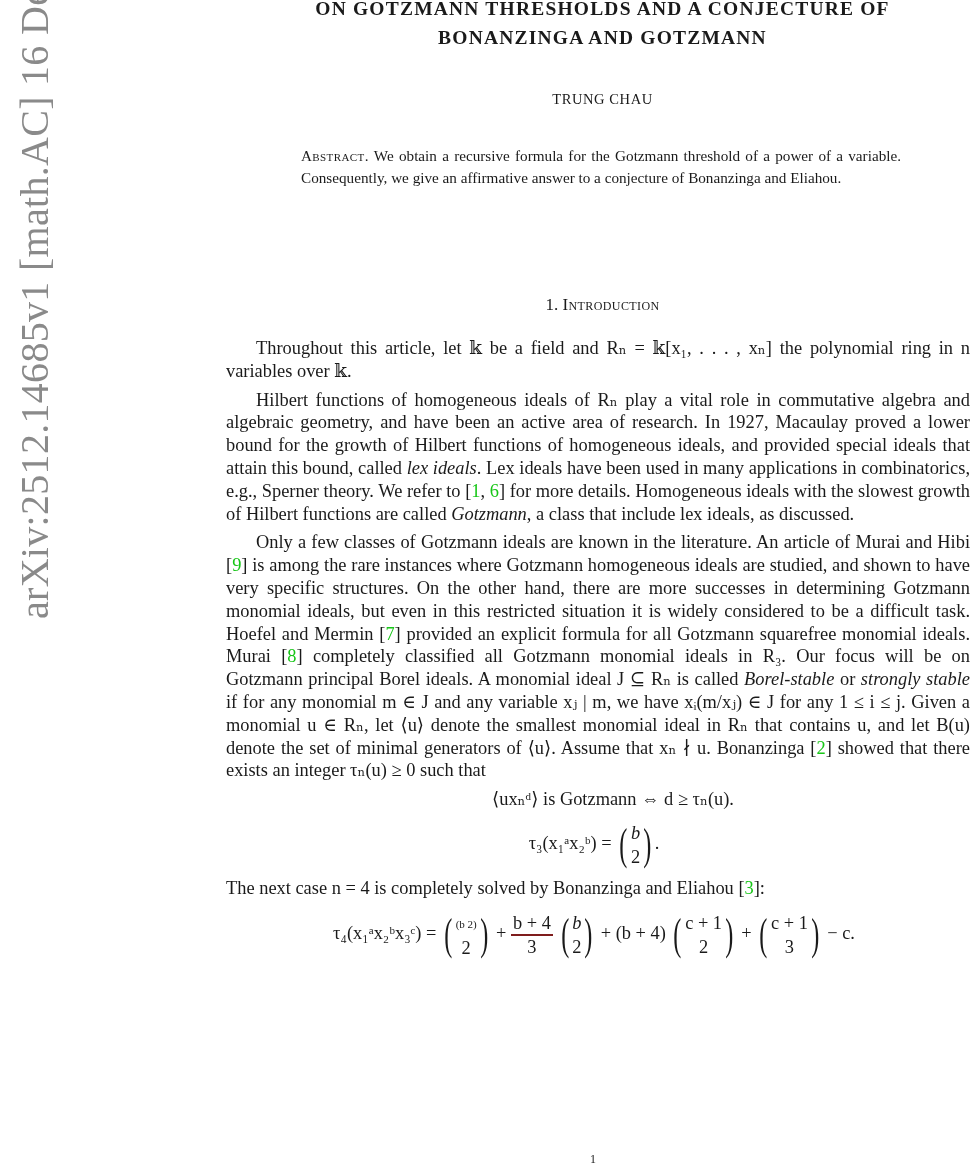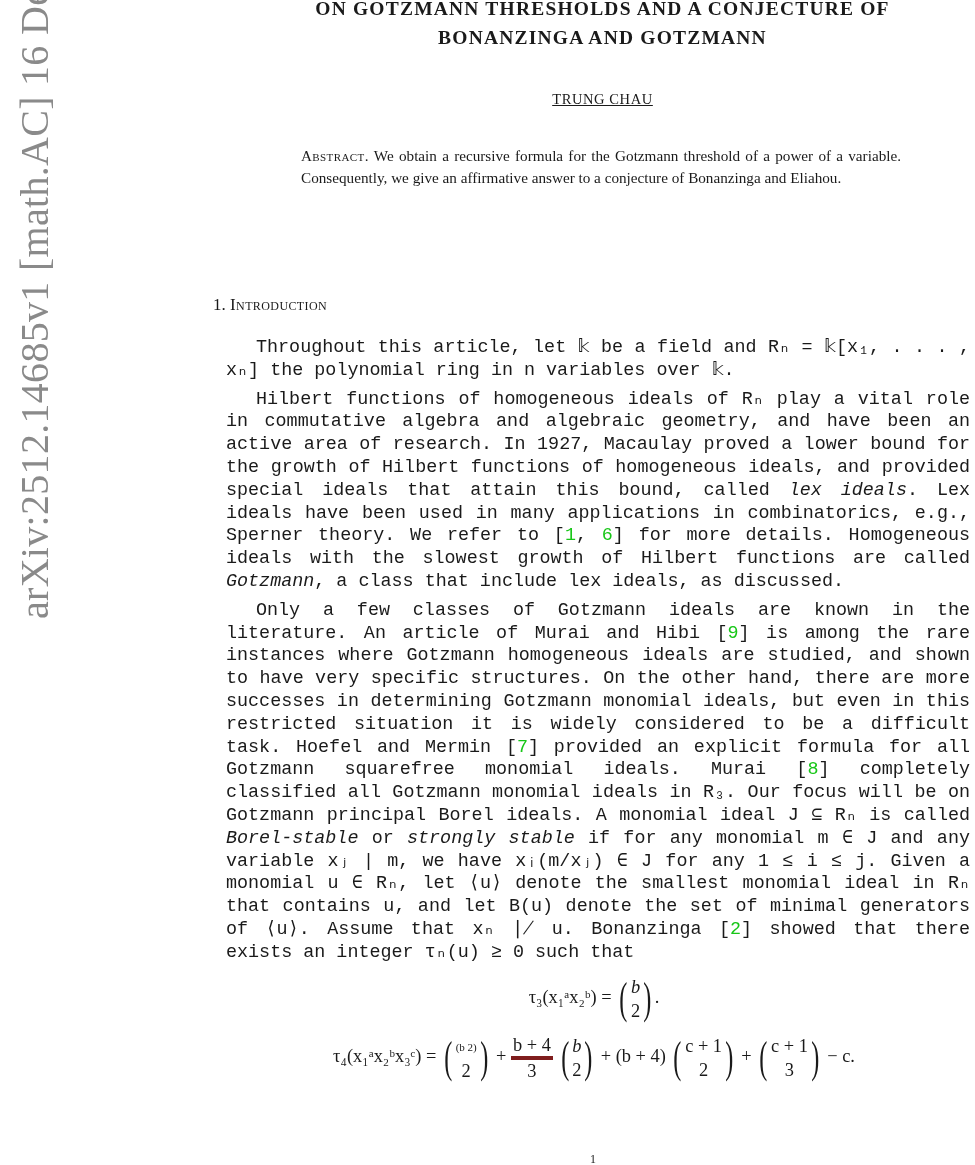--- a/index.html
+++ b/index.html
@@ -16,45 +16,45 @@
     font-size: 40px; color: #8a8a8a; white-space: nowrap;
     text-align: center; line-height: 48px; letter-spacing: 0.3px;
   }
   .title {
     position: absolute; left: 230px; width: 745px; top: -6px;
     text-align: center; font-weight: bold; font-size: 19.5px;
     letter-spacing: 1.2px; line-height: 29px;
   }
   .author {
     position: absolute; left: 230px; width: 745px; top: 91px;
-    text-align: center; font-size: 14.5px; letter-spacing: 0.6px; text-decoration: underline;
+    text-align: center; font-size: 14.5px; letter-spacing: 0.6px;
   }
   .abstract {
     position: absolute; left: 301px; width: 600px; top: 145px;
     font-size: 15.2px; line-height: 22px; text-align: justify;
   }
   .sc { font-variant: small-caps; letter-spacing: 0.4px; }
   .section-head {
-    position: absolute; left: 213px; width: 745px; top: 295px;
-    text-align: left; font-size: 17px;
+    position: absolute; left: 230px; width: 745px; top: 295px;
+    text-align: center; font-size: 17px;
   }
   .body-text {
     position: absolute; left: 226px; width: 748px; top: 337px;
     font-size: 18.4px; line-height: 22.8px; text-align: justify;
   }
-  .body-text p { margin: 0 4px 6px 0; text-indent: 30px; font-family: Liberation Mono, monospace; }
+  .body-text p { margin: 0 4px 6px 0; text-indent: 30px; }
   .body-text p.noindent { text-indent: 0; }
   .cite { color: #17c617; }
   i, .m { font-style: italic; }
   .display { text-align: center; margin: 10px 12px 8px 0; text-indent: 0; }
   .binom { display: inline-block; vertical-align: middle; position: relative; }
   .binom .paren { font-size: 44px; font-weight: 100; vertical-align: middle; line-height: 44px; transform: scaleX(0.55); display: inline-block; }
   .binom .stack { display: inline-block; vertical-align: middle; text-align: center; line-height: 24px; }
   .frac { display: inline-block; vertical-align: middle; text-align: center; line-height: 22px; }
-  .frac .num { border-bottom: 4px solid #7f1d1d; padding: 0 2px; }
+  .frac .num { border-bottom: 2px solid #7f1d1d; padding: 0 2px; }
   .page-num {
     position: absolute; left: 590px; top: 1152px; font-size: 12px;
   }
 </style>
 </head>
 <body>
 
 <div class="arxiv-stamp">arXiv:2512.14685v1  [math.AC]  16 Dec 2025</div>
 
 <div class="title">
@@ -74,27 +74,29 @@
   <span class="sc">Introduction</span>
 </div>
 
 <div class="body-text">
   <p>Throughout this article, let 𝕜 be a field and Rₙ = 𝕜[x₁, . . . , xₙ] the polynomial ring in n variables over 𝕜.</p>
 
   <p><span>Hilbert functions of homogeneous ideals of Rₙ play a vital role in commutative algebra and algebraic geometry, and have been an active area of research. In 1927, Macaulay proved a lower bound for the growth of Hilbert functions of homogeneous ideals, and provided special ideals that attain this bound, called </span><i>lex ideals</i><span>. Lex ideals have been used in many applications in combinatorics, e.g., Sperner theory. We refer to [</span><a class="cite">1</a><span>, </span><a class="cite">6</a><span>] for more details. Homogeneous ideals with the slowest growth of Hilbert functions are called </span><i>Gotzmann</i><span>, a class that include lex ideals, as discussed.</span></p>
 
   <p><span>Only a few classes of Gotzmann ideals are known in the literature. An article of Murai and Hibi [</span><a class="cite">9</a><span>] is among the rare instances where Gotzmann homogeneous ideals are studied, and shown to have very specific structures. On the other hand, there are more successes in determining Gotzmann monomial ideals, but even in this restricted situation it is widely considered to be a difficult task. Hoefel and Mermin [</span><a class="cite">7</a><span>] provided an explicit formula for all Gotzmann squarefree monomial ideals. Murai [</span><a class="cite">8</a><span>] completely classified all Gotzmann monomial ideals in R₃. Our focus will be on Gotzmann principal Borel ideals. A monomial ideal J ⊆ Rₙ is called </span><i>Borel-stable</i><span> or </span><i>strongly stable</i><span> if for any monomial m ∈ J and any variable xⱼ | m, we have xᵢ(m/xⱼ) ∈ J for any 1 ≤ i ≤ j. Given a monomial u ∈ Rₙ, let ⟨u⟩ denote the smallest monomial ideal in Rₙ that contains u, and let B(u) denote the set of minimal generators of ⟨u⟩. Assume that xₙ ∤ u. Bonanzinga [</span><a class="cite">2</a><span>] showed that there exists an integer τₙ(u) ≥ 0 such that</span></p>
 
+  <p class="display">⟨uxₙᵈ⟩ is Gotzmann ⇔ d ≥ τₙ(u).</p>
 
 
   <div class="display">
     <span>τ₃(x₁ᵃx₂ᵇ) =</span>
     <span class="binom"><span class="paren">(</span><span class="stack"><i>b</i><br><span>2</span></span><span class="paren">)</span></span>.
   </div>
 
+  <p class="noindent"><span>The next case n = 4 is completely solved by Bonanzinga and Eliahou [</span><a class="cite">3</a><span>]:</span></p>
 
   <div class="display">
     <span>τ₄(x₁ᵃx₂ᵇx₃ᶜ) =</span>
     <span class="binom"><span class="paren">(</span><span class="stack"><span style="font-size:11px">(b 2)</span><br><span>2</span></span><span class="paren">)</span></span>
     +
     <span class="frac"><span class="num" style="display:block">b + 4</span><span style="display:block">3</span></span>
     <span class="binom"><span class="paren">(</span><span class="stack"><i>b</i><br><span>2</span></span><span class="paren">)</span></span>
     + <span>(b + 4)</span>
     <span class="binom"><span class="paren">(</span><span class="stack"><span>c + 1</span><br><span>2</span></span><span class="paren">)</span></span>
     +

